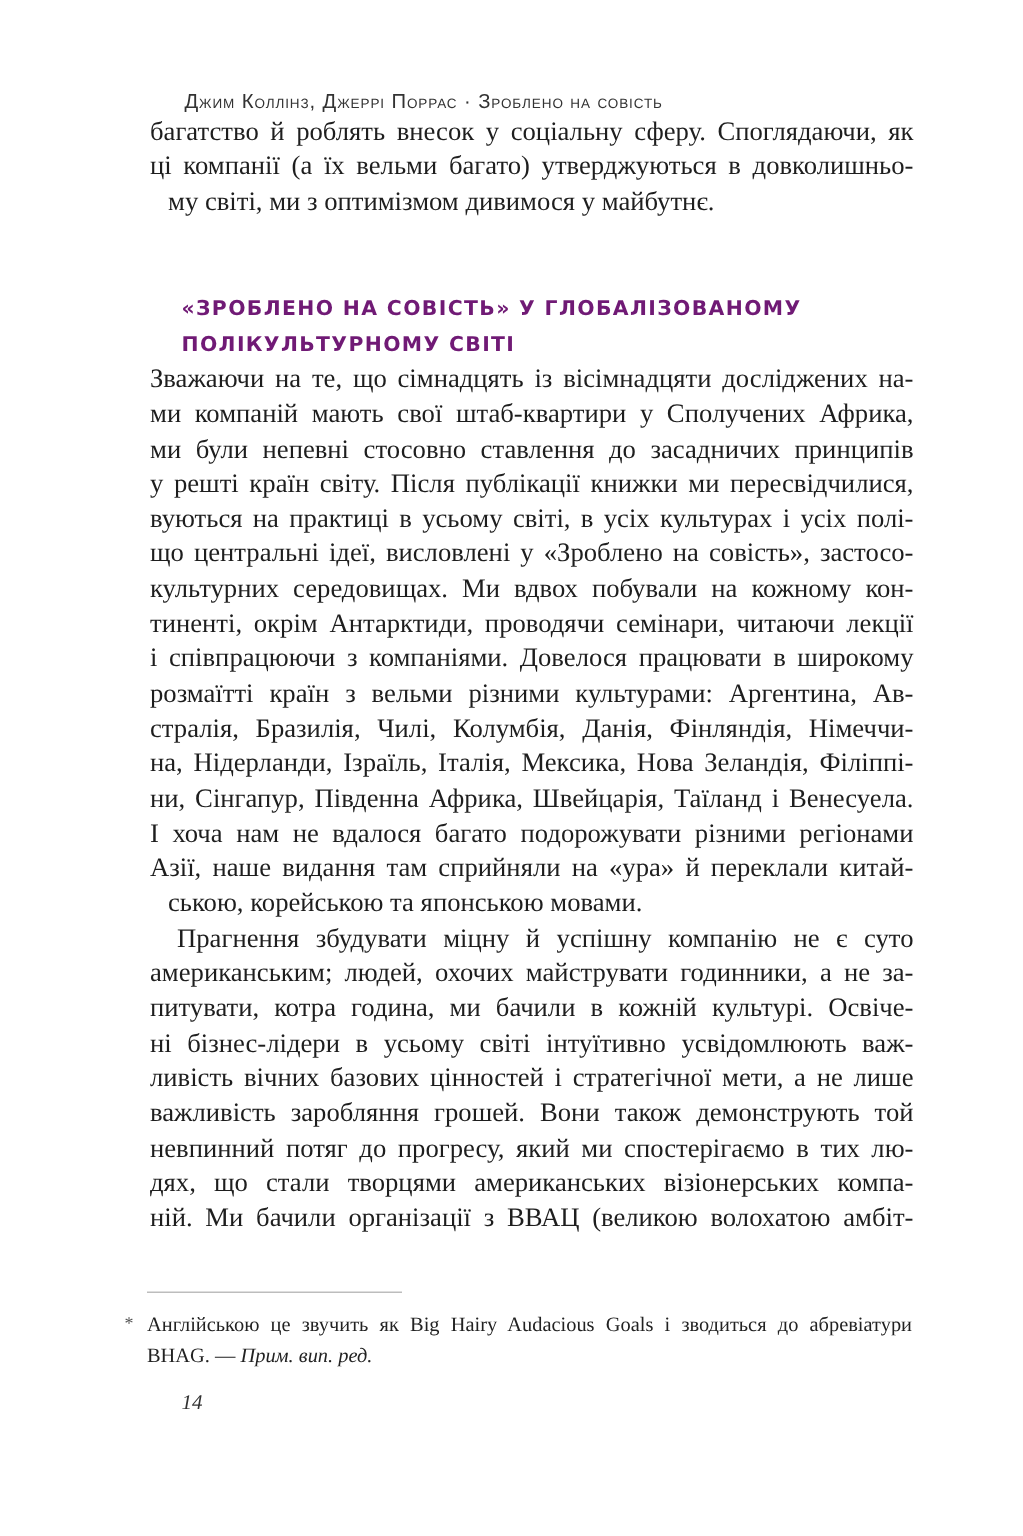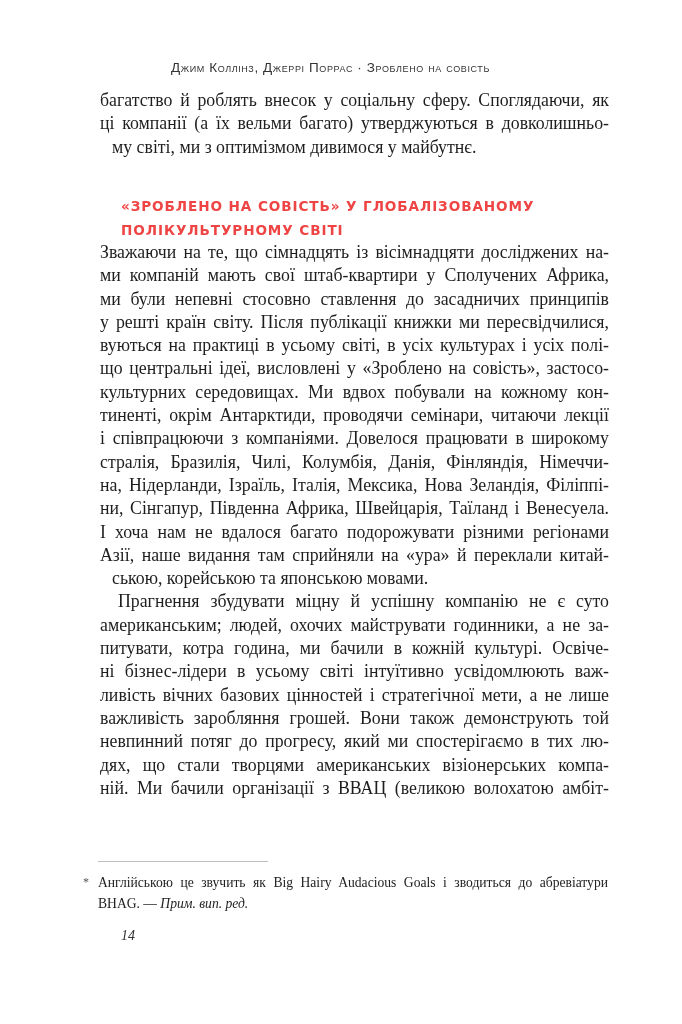--- a/index.html
+++ b/index.html
@@ -1,34 +1,34 @@
 <!DOCTYPE html>
 <html><head>
 <meta charset="utf-8">
 <style>
   html, body { margin: 0; padding: 0; background: #ffffff; }
   body { width: 682px; height: 1024px; position: relative; overflow: hidden; color: #1e1e1e; }
   .running-head {
     position: absolute; left: 123px; top: 60px; width: 480px;
     font-family: "Liberation Sans", sans-serif; font-size: 13.5px; letter-spacing: 0.6px;
-    font-variant: small-caps; color: #333; white-space: nowrap; margin-left: 48px;
+    font-variant: small-caps; color: #333; white-space: nowrap;
   }
   .body-text {
     position: absolute; left: 100px; width: 509px;
     font-family: "Liberation Serif", serif; font-size: 17.8px; line-height: 23.3px;
     color: #1e1e1e;
   }
   .line { display: block; white-space: nowrap; text-align: justify; text-align-last: justify; height: 23.3px; }
   .line.last { text-align-last: left; margin-left: 12px; }
   .line.indent { padding-left: 18px; }
-  .p1 { top: 89px; }
+  .p1 { top: 76px; }
   .heading {
     position: absolute; left: 121px; top: 194px; width: 480px;
     font-family: "DejaVu Sans", sans-serif; font-weight: bold; font-size: 13.6px;
-    letter-spacing: 0.9px; line-height: 24px; color: #ef4444; text-transform: uppercase;
+    letter-spacing: 0.9px; line-height: 24px; color: #701a75; text-transform: uppercase;
   }
   .heading .hl { display: block; white-space: nowrap; }
   .p2 { top: 241px; }
   .footnote-rule {
     position: absolute; left: 98px; top: 861px; width: 170px; height: 1px; background: #bdbdbd;
   }
   .footnote {
     position: absolute; left: 98px; top: 872px; width: 510px;
     font-family: "Liberation Serif", serif; font-size: 13.6px; line-height: 21px; color: #222;
   }
@@ -61,20 +61,21 @@
 <div class="body-text p2">
   <span class="line">Зважаючи на те, що сімнадцять із вісімнадцяти досліджених на-</span>
   <span class="line">ми компаній мають свої штаб-квартири у Сполучених Африка,</span>
   <span class="line">ми були непевні стосовно ставлення до засадничих принципів</span>
   <span class="line">у решті країн світу. Після публікації книжки ми пересвідчилися,</span>
   <span class="line">вуються на практиці в усьому світі, в усіх культурах і усіх полі-</span>
   <span class="line">що центральні ідеї, висловлені у «Зроблено на совість», застосо-</span>
   <span class="line">культурних середовищах. Ми вдвох побували на кожному кон-</span>
   <span class="line">тиненті, окрім Антарктиди, проводячи семінари, читаючи лекції</span>
   <span class="line">і співпрацюючи з компаніями. Довелося працювати в широкому</span>
+  <span class="line">розмаїтті країн з вельми різними культурами: Аргентина, Ав-</span>
   <span class="line">стралія, Бразилія, Чилі, Колумбія, Данія, Фінляндія, Німеччи-</span>
   <span class="line">на, Нідерланди, Ізраїль, Італія, Мексика, Нова Зеландія, Філіппі-</span>
   <span class="line">ни, Сінгапур, Південна Африка, Швейцарія, Таїланд і Венесуела.</span>
   <span class="line">І хоча нам не вдалося багато подорожувати різними регіонами</span>
   <span class="line">Азії, наше видання там сприйняли на «ура» й переклали китай-</span>
   <span class="line last">ською, корейською та японською мовами.</span>
 
   <span class="line indent">Прагнення збудувати міцну й успішну компанію не є суто</span>
   <span class="line">американським; людей, охочих майструвати годинники, а не за-</span>
   <span class="line">питувати, котра година, ми бачили в кожній культурі. Освіче-</span>

